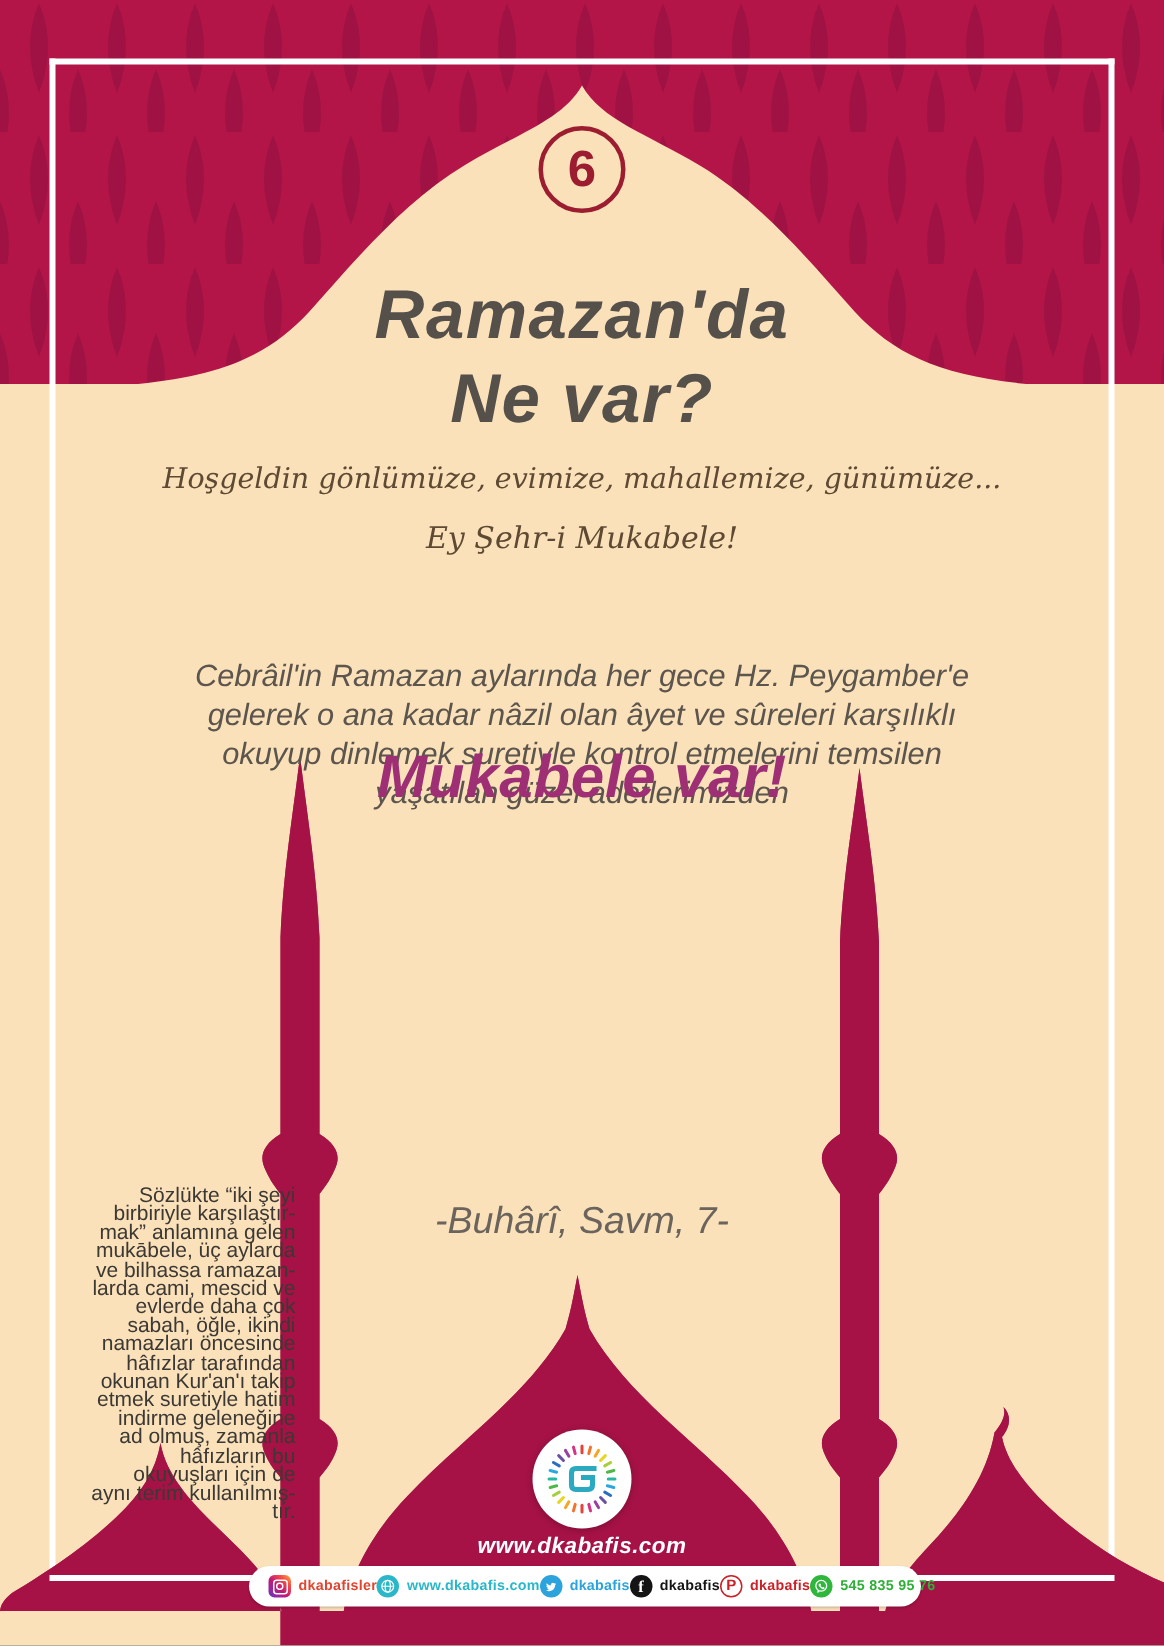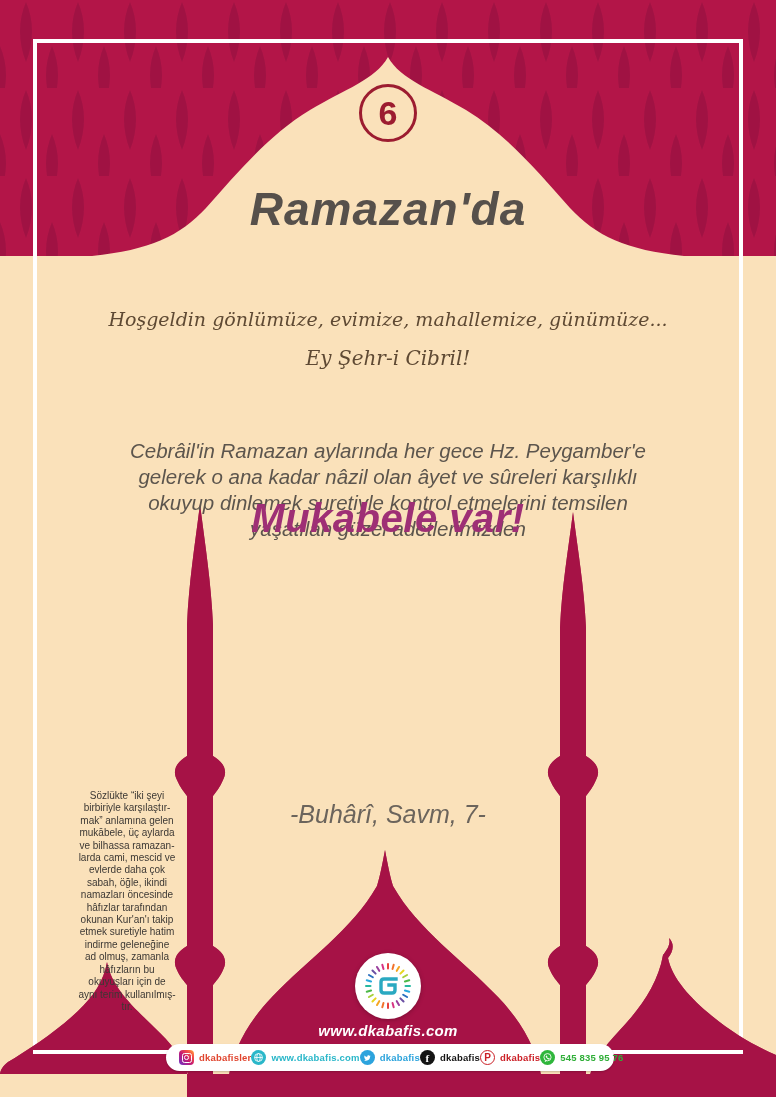--- a/index.html
+++ b/index.html
@@ -18,22 +18,22 @@
   .title2{top:242px;}
   .greeting{font-family:"DejaVu Serif","Liberation Serif",serif;font-style:italic;
     color:#5e4933;font-size:19px;}
   .greet1{top:308px;}
   .greet2{top:346px;font-size:20px;}
   .intro{top:396px;color:#5c554d;font-size:20.5px;line-height:26px;}
   .highlight{top:496px;color:#9e2f75;font-size:40px;font-weight:700;font-style:italic;
     letter-spacing:.5px;}
   .quote{top:618px;color:#6b645c;font-size:19px;line-height:22.5px;}
   .quote-src{top:800px;color:#6b645c;font-size:25px;}
-  .sidebar{top:748px;left:57px;width:140px;color:#3c3834;font-size:10px;
-    line-height:12.4px;text-align:center;}
+  .sidebar{top:748px;left:57px;width:140px;color:#3c3834;font-size:14px;
+    line-height:12.4px;text-align:right;}
 
   .logo{top:950px;left:50%;transform:translateX(-50%);width:72px;height:72px;}
   .logo svg{display:block;filter:drop-shadow(0 1px 2px rgba(0,0,0,.25));}
   .website{top:1022px;color:#ffffff;font-size:15px;font-weight:700;letter-spacing:.3px;}
 
   .pill{top:1044px;left:166px;width:448px;height:27px;background:#fff;border-radius:14px;
     box-shadow:0 1px 2px rgba(0,0,0,.2);display:flex;align-items:center;
     justify-content:space-between;padding:0 13px;box-sizing:border-box;}
   .fitem{display:flex;align-items:center;gap:5px;cursor:pointer;}
   .flabel{font-size:9.5px;font-weight:700;letter-spacing:.2px;white-space:nowrap;}
@@ -105,23 +105,24 @@
       <use href="#mosqueShape" fill="url(#leafB)" opacity="0.85"></use>
     </g>
 
     <rect x="33" y="39" width="710" height="4" fill="#ffffff"></rect>
     <rect x="33" y="1050" width="710" height="4" fill="#ffffff"></rect>
   </svg>
 
   <div class="abs badge">6</div>
 
   <div class="abs ctr title title1">Ramazan'da</div>
+  <div class="abs ctr title title2">Ne var?</div>
 
   <div class="abs ctr greeting greet1">Hoşgeldin gönlümüze, evimize, mahallemize, günümüze...</div>
-  <div class="abs ctr greeting greet2">Ey Şehr-i Cibril!</div>
+  <div class="abs ctr greeting greet2">Ey Şehr-i Mukabele!</div>
 
   <div class="abs ctr intro prelines">Cebrâil'in Ramazan aylarında her gece Hz. Peygamber'e
 gelerek o ana kadar nâzil olan âyet ve sûreleri karşılıklı
 okuyup dinlemek suretiyle kontrol etmelerini temsilen
 yaşatılan güzel adetlerimizden</div>
 
   <div class="abs ctr highlight">Mukabele var!</div>
 
   <div class="abs ctr quote-src">-Buhârî, Savm, 7-</div>
 

